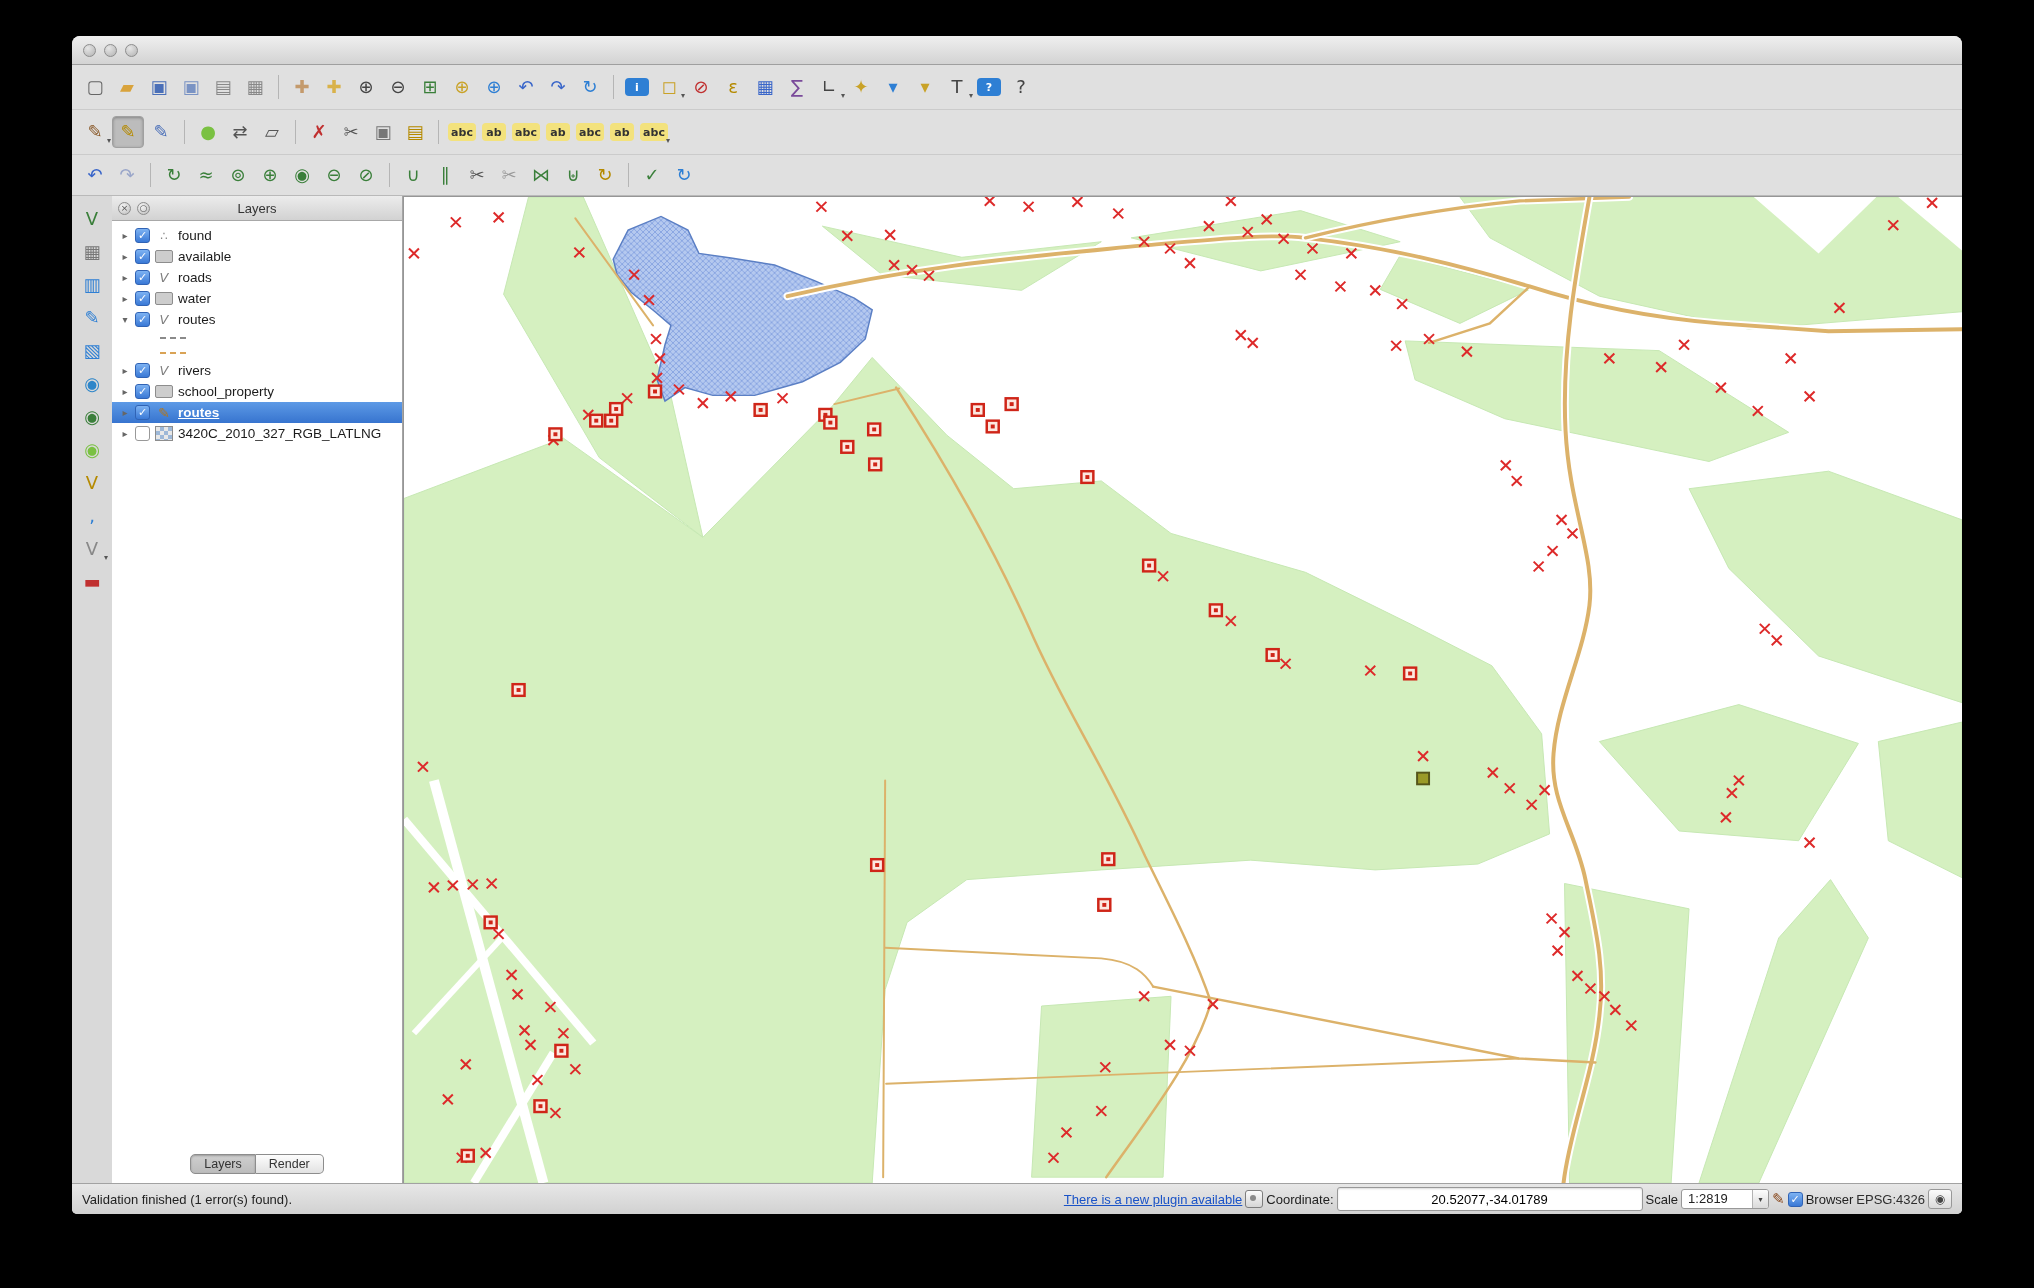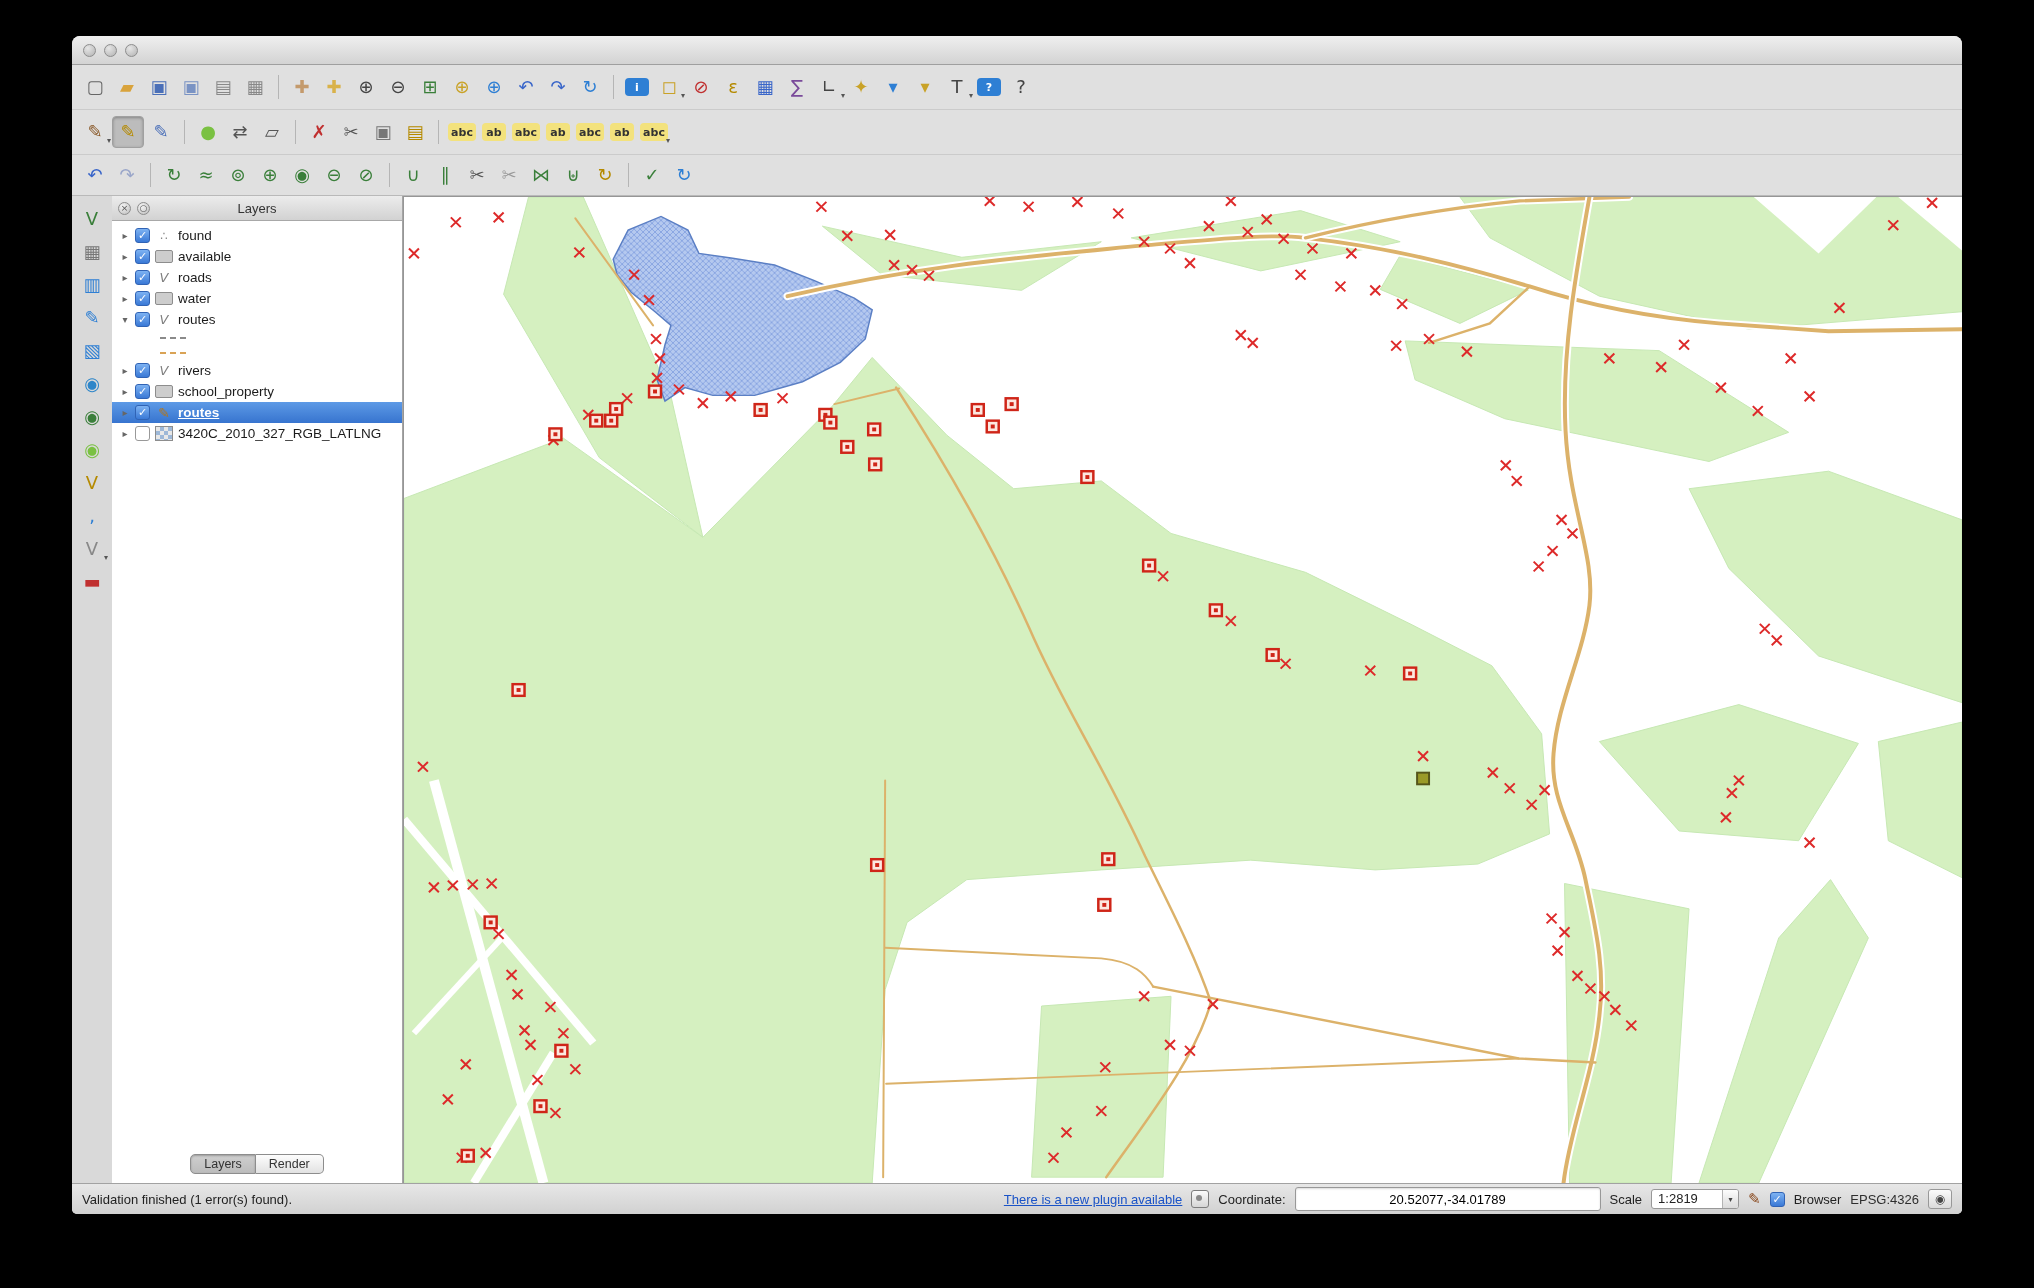--- a/index.html
+++ b/index.html
@@ -64,21 +64,21 @@
   .panel-tabs{flex:0 0 auto;display:flex;justify-content:center;padding:5px 0 9px;background:#fff;}
   .ptab{font-size:12.5px;padding:2px 13px;border:1px solid #8d8d8d;color:#333;
         background:linear-gradient(#fdfdfd,#e2e2e2);}
   .ptab.active{background:linear-gradient(#cfcfcf,#bcbcbc);box-shadow:inset 0 1px 2px rgba(0,0,0,.25);}
   .ptab.first{border-radius:5px 0 0 5px;}
   .ptab.last{border-radius:0 5px 5px 0;border-left:none;}
   .map-canvas{flex:1;min-width:0;background:#fff;border-left:1px solid #969696;border-top:1px solid #969696;}
   .map-canvas svg{display:block;width:100%;height:100%;}
   
   .status-bar{flex:0 0 auto;height:30px;background:linear-gradient(#e7e7e7,#d1d1d1);
-              border-top:1px solid #a2a2a2;display:flex;align-items:center;padding:0 10px;gap:9px;
+              border-top:1px solid #a2a2a2;display:flex;align-items:center;padding:0 10px;gap:3px;
               font-size:13px;color:#222;}
   .sb-msg{white-space:nowrap;}
   .sb-spacer{flex:1;}
   .sb-link{color:#1a53c7;text-decoration:underline;white-space:nowrap;}
   .plugin-icon{width:16px;height:16px;flex:0 0 auto;border:1px solid #7d7d7d;border-radius:3px;
                background:linear-gradient(#fbfbfb,#d6d6d6);position:relative;}
   .plugin-icon::after{content:"";position:absolute;left:4px;top:4px;width:6px;height:6px;border-radius:50%;
                background:#8a8a8a;}
   .sb-label{white-space:nowrap;}
   .sb-input{width:300px;height:20px;border:1px solid #989898;border-radius:3px;background:#fff;

